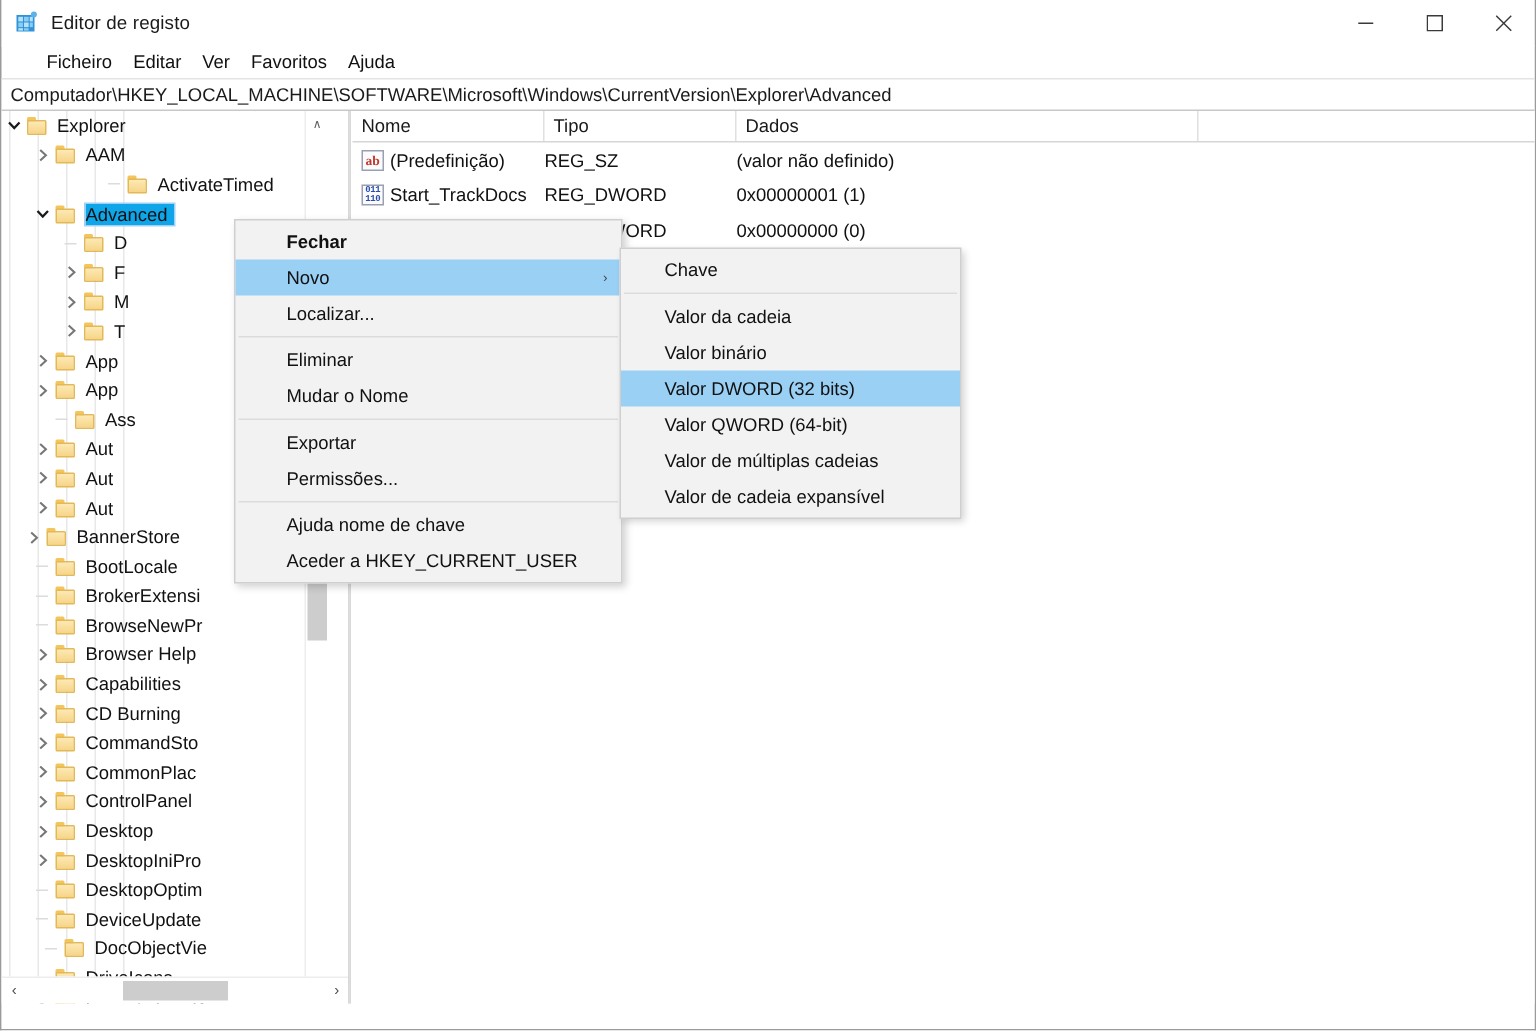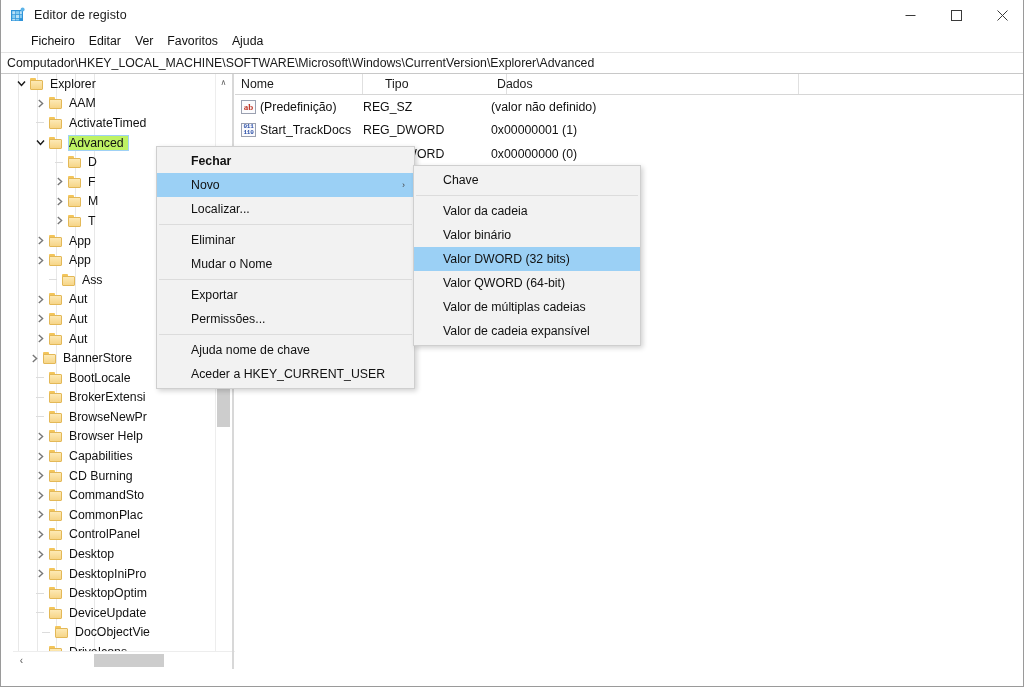--- a/index.html
+++ b/index.html
@@ -77,21 +77,21 @@
 
   
   .content {
     position: absolute; top: 74px; left: 0;
     width: 1024px; height: 613px;
     background: #ffffff;
   }
 
   
   .treepane {
-    position: absolute; left: 12px; top: 0;
+    position: absolute; left: 0; top: 0;
     width: 232px; height: 595px;
     background: #ffffff;
     overflow: hidden;
   }
   .tree-scroll-region {
     position: absolute; left: 0; top: 0;
     width: 217px; height: 595px;
     overflow: hidden;
   }
   
@@ -124,21 +124,21 @@
     left: 1px; top: 1px; width: 6px; height: 3px;
     background: #f3c55a; border-radius: 1px 1px 0 0;
   }
   .folder .body {
     left: 1px; top: 3px; width: 13px; height: 10px;
     background: linear-gradient(#fde9b4, #f6d588);
     border: 1px solid #e3b857; border-radius: 1px;
   }
   .tree-label { padding-right: 4px; }
   .tree-row.selected .tree-label {
-    background: #bef264;
+    background: #0ea5e9;
     outline: 1px solid #9fd1f5;
   }
 
   
   .tree-vscroll {
     position: absolute; right: 15px; top: 0;
     width: 15px; height: 595px;
     background: #ffffff;
     border-left: 1px solid #ededed;
   }
@@ -347,21 +347,21 @@
                 <svg width="9" height="9" viewBox="0 0 9 9">
                   <polyline points="2.8,1 6.6,4.5 2.8,8" fill="none" stroke="#777" stroke-width="1.4"></polyline>
                 </svg>
               </span>
               <span class="folder">
                 <i class="tab"></i>
                 <i class="body"></i>
               </span>
               <span class="tree-label">AAM</span>
             </div>
-            <div class="tree-row" style="padding-left: 19px;">
+            <div class="tree-row" style="padding-left: 19px; margin-left: 48px;">
               <span class="tw">
                 <svg width="11" height="9" viewBox="0 0 11 9">
                   <line x1="1" y1="4.5" x2="9" y2="4.5" stroke="#dcdcdc" stroke-width="1"></line>
                 </svg>
               </span>
               <span class="folder">
                 <i class="tab"></i>
                 <i class="body"></i>
               </span>
               <span class="tree-label">ActivateTimed</span>
@@ -718,21 +718,21 @@
         </div>
         <div class="hsb-arrow">›</div>
       </div>
     </div>
 
     <div class="splitter"></div>
 
     <div class="listpane">
       <div class="list-header">
         <div class="hcell" style="left:0;width:128px">Nome</div>
-        <div class="hcell" style="left:144px;width:128px">Tipo</div>
+        <div class="hcell" style="left:128px;width:128px">Tipo</div>
         <div class="hcell" style="left:256px;width:308px">Dados</div>
       </div>
       <div class="list-rows" id="list-rows">
           <div class="list-row">
             <span class="val-icon sz">ab</span>
             <span class="cell-name" style="width: 103px;">(Predefinição)</span>
             <span class="cell-type">REG_SZ</span>
             <span class="cell-data">(valor não definido)</span>
           </div>
           <div class="list-row">

